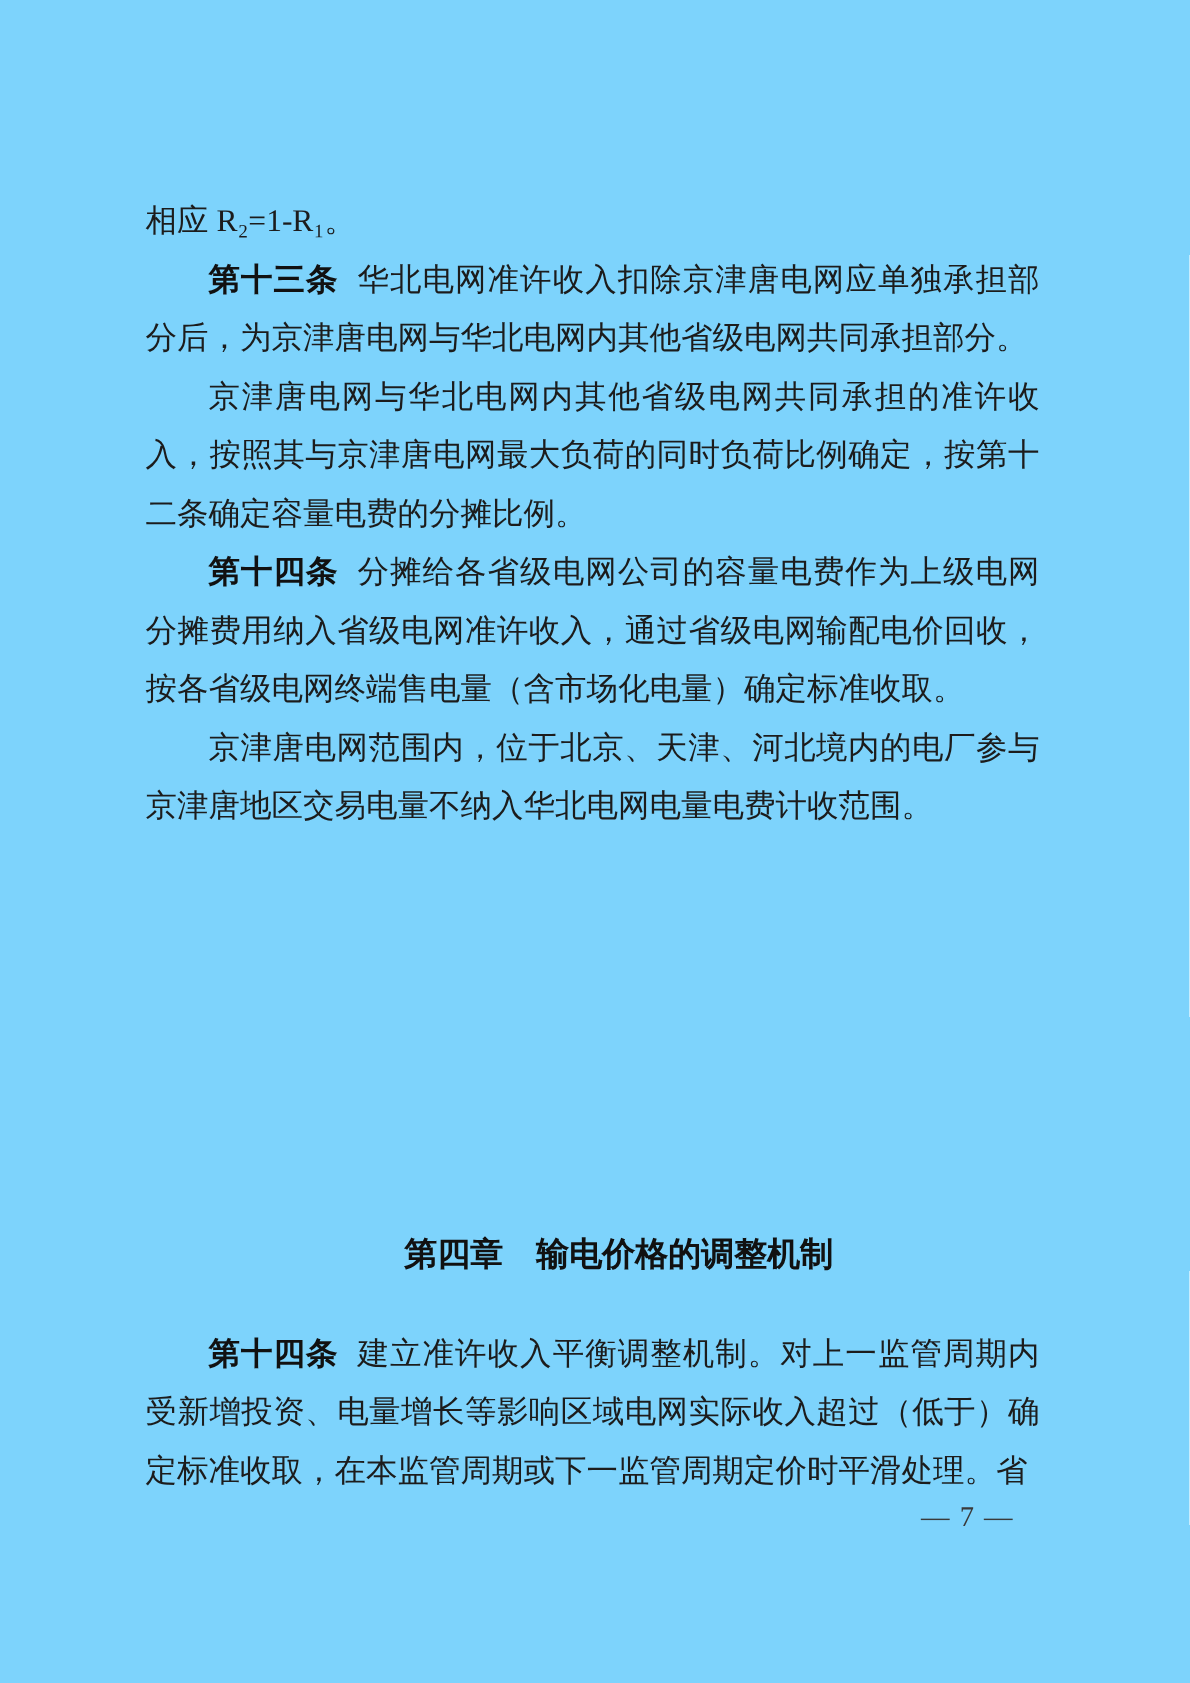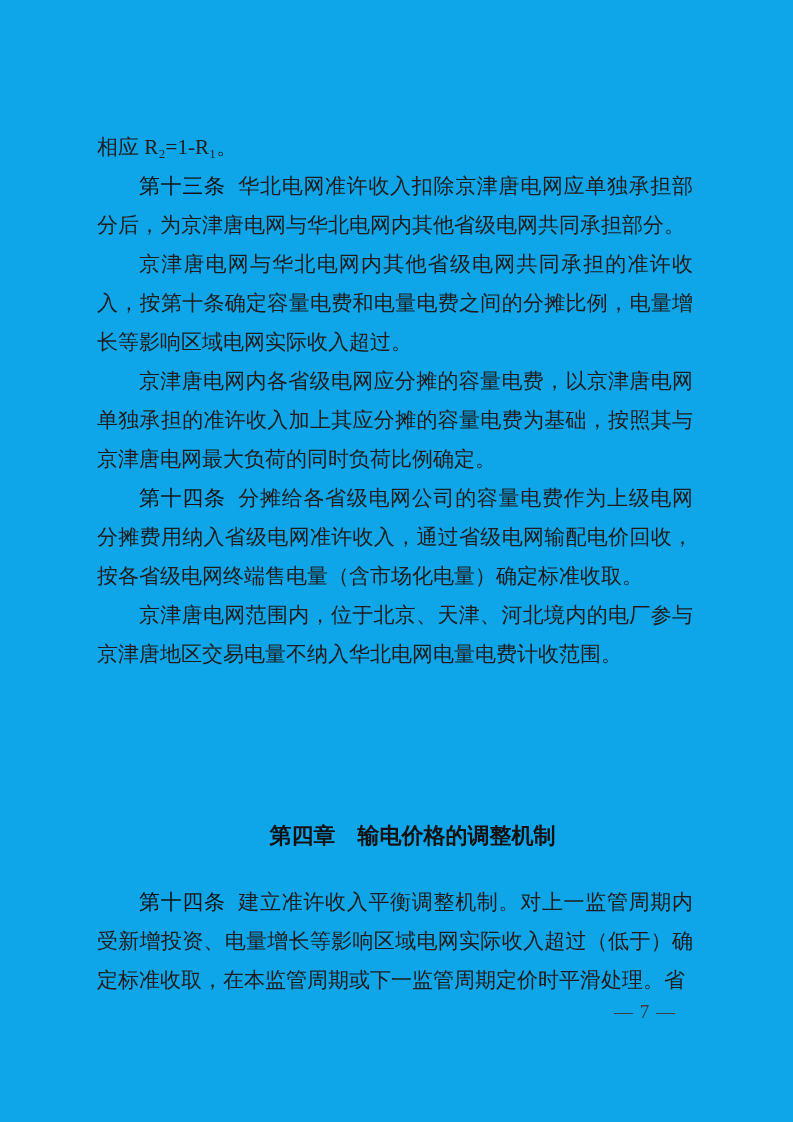--- a/index.html
+++ b/index.html
@@ -4,21 +4,21 @@
 <style>
   html, body {
     margin: 0;
     padding: 0;
     background: #ffffff;
   }
   .page {
     position: relative;
     width: 793px;
     height: 1122px;
-    background: #0ea5e9;
+    background: #7dd3fc;
     overflow: hidden;
     font-family: "Liberation Serif", "DejaVu Serif", serif;
     color: #1c1c1c;
   }
   .text-block {
     position: absolute;
     left: 97px;
     width: 596px;
     font-size: 21px;
     line-height: 39px;
@@ -27,21 +27,21 @@
   }
   .block-a { top: 128px; }
   .block-b { top: 883px; }
   .para {
     margin: 0;
     padding: 0;
     text-indent: 2em;
   }
   .no-indent { text-indent: 0; }
   .article-label {
-    font-weight: normal;
+    font-weight: bold;
     color: #111111;
     margin-right: 0.6em;
   }
   .chapter-heading {
     position: absolute;
     top: 804px;
     left: 0;
     width: 793px;
     margin: 16px;
     text-align: center;
@@ -67,23 +67,22 @@
 <body>
 
 <div class="page">
 
   <section class="text-block block-a">
     <p class="para no-indent">相应 R₂=1-R₁。</p>
 
     <p class="para"><span class="article-label">第十三条</span><span>华北电网准许收入扣除京津唐电网应单独承担部分后，为京津唐电网与华北电网内其他省级电网共同承担部分。</span></p>
 
 
-    <p class="para">京津唐电网与华北电网内其他省级电网共同承担的准许收入，按第十条确定容量电费和电量电费之间的分摊比例，电量增长等影响区域电网实际收入超过。</p>
+    <p class="para">京津唐电网与华北电网内其他省级电网共同承担的准许收入，按照其与京津唐电网最大负荷的同时负荷比例确定，按第十二条确定容量电费的分摊比例。</p>
 
-    <p class="para">京津唐电网内各省级电网应分摊的容量电费，以京津唐电网单独承担的准许收入加上其应分摊的容量电费为基础，按照其与京津唐电网最大负荷的同时负荷比例确定。</p>
 
     <p class="para"><span class="article-label">第十四条</span><span>分摊给各省级电网公司的容量电费作为上级电网分摊费用纳入省级电网准许收入，通过省级电网输配电价回收，按各省级电网终端售电量（含市场化电量）确定标准收取。</span></p>
 
     <p class="para">京津唐电网范围内，位于北京、天津、河北境内的电厂参与京津唐地区交易电量不纳入华北电网电量电费计收范围。</p>
   </section>
 
   <h2 class="chapter-heading">第四章　输电价格的调整机制</h2>
 
   <section class="text-block block-b">
     <p class="para"><span class="article-label">第十四条</span><span>建立准许收入平衡调整机制。对上一监管周期内受新增投资、电量增长等影响区域电网实际收入超过（低于）确定标准收取，在本监管周期或下一监管周期定价时平滑处理。省</span></p>

